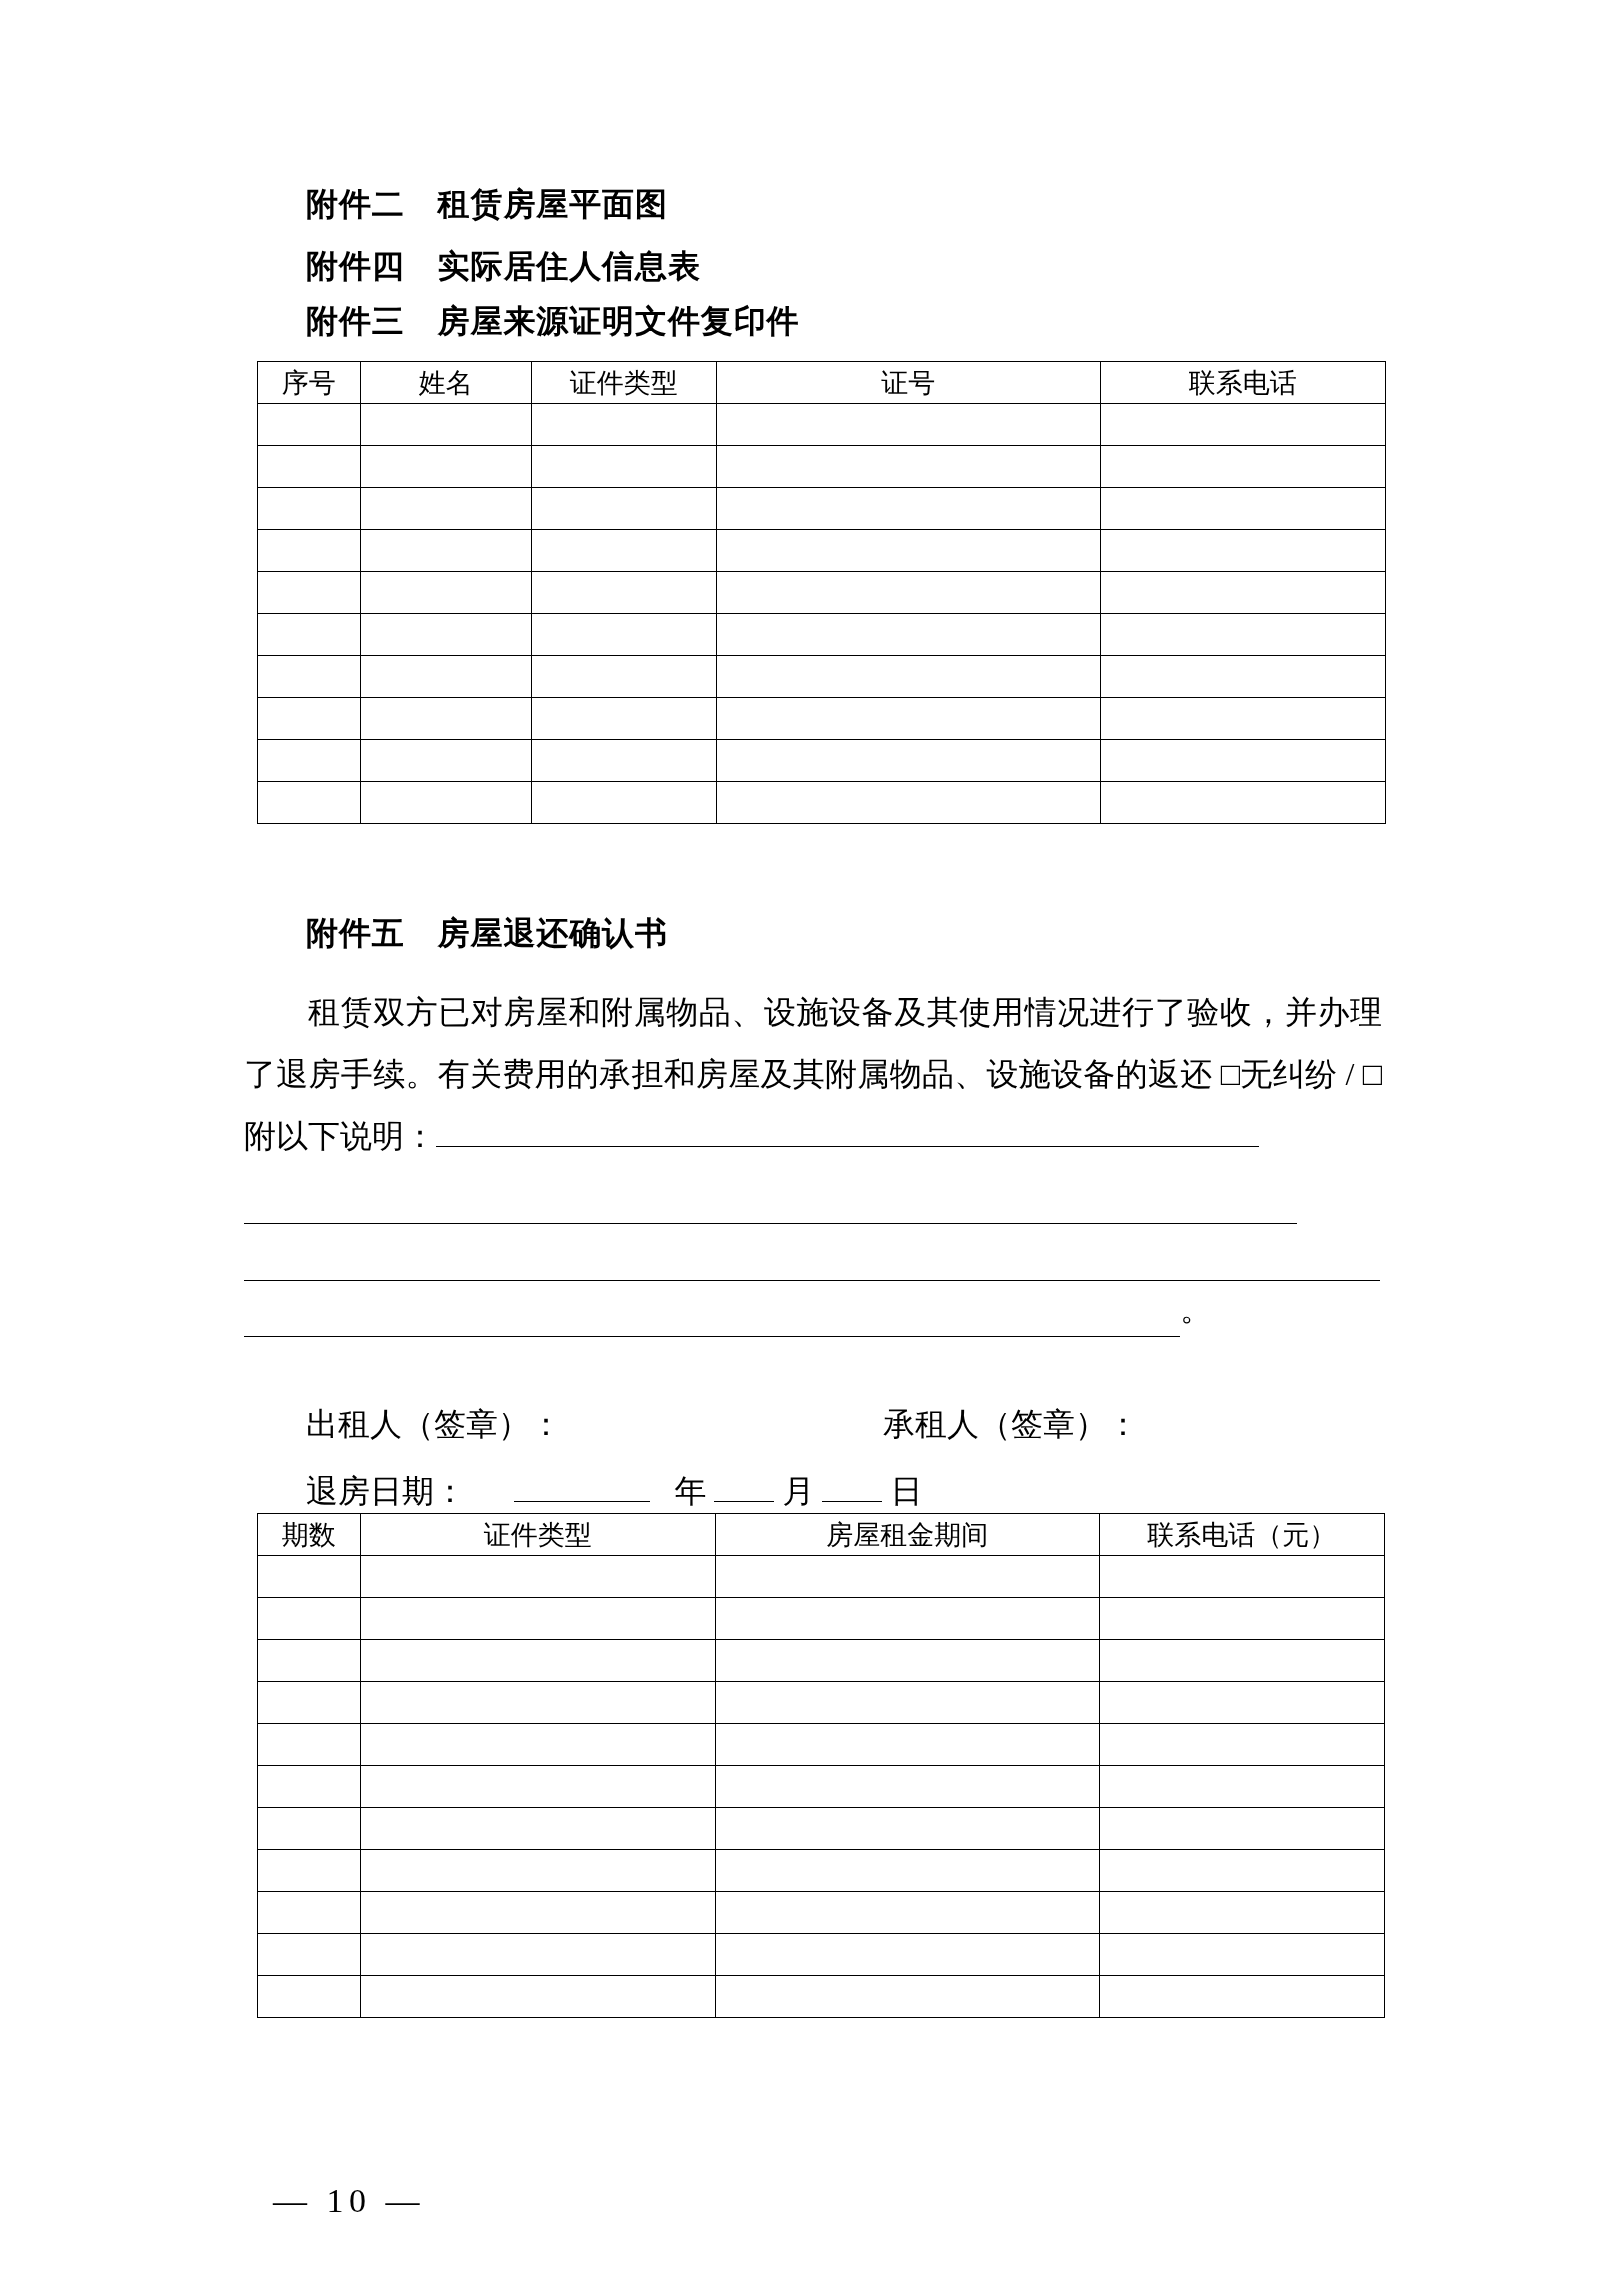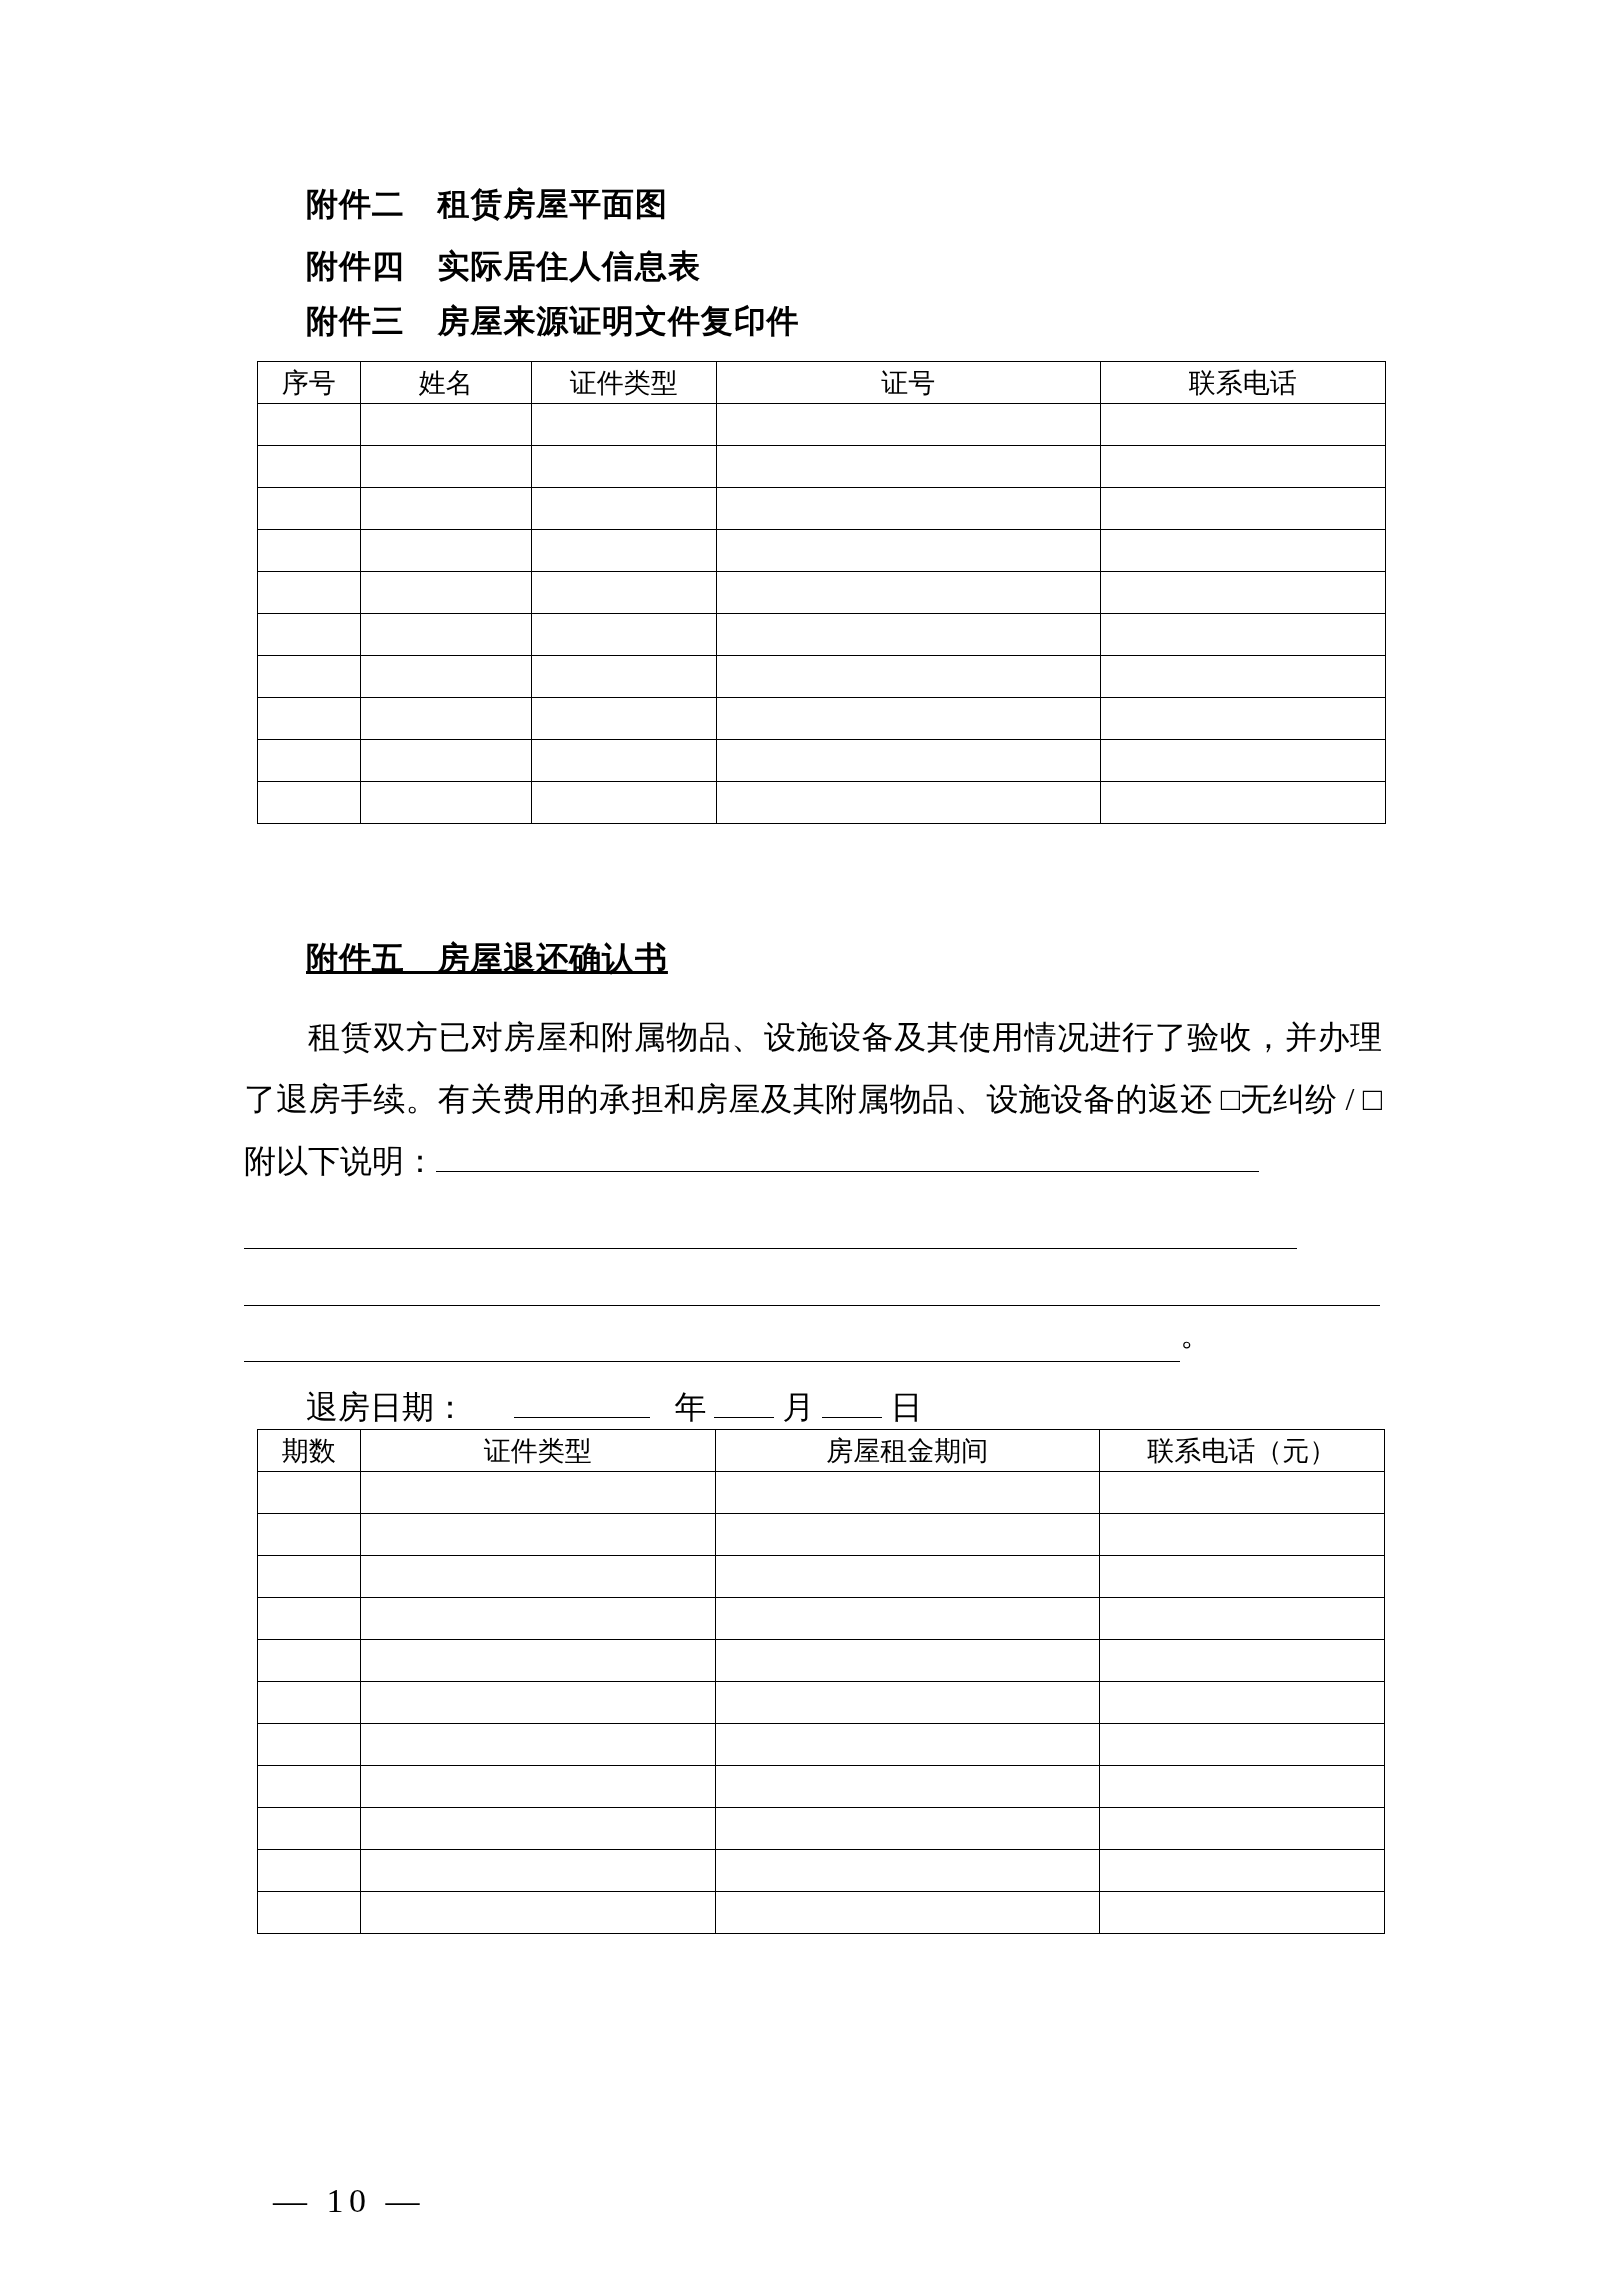--- a/index.html
+++ b/index.html
@@ -26,22 +26,21 @@
     font-size: 32px;
     font-weight: bold;
     line-height: 44px;
     margin: 0 0 18px 62px;
     letter-spacing: 0.9px;
   }
   .att-heading.tight {
     margin-bottom: 11px;
   }
   .att-heading.sect5 {
-    margin-top: 112px;
-    text-decoration: underline;
+    margin-top: 87px;
   }
   .att-heading.sect6 {
     margin-top: 69px;
   }
   table.doc-table {
     border-collapse: collapse;
     width: 1127px;
     margin-left: 12.7px;
     table-layout: fixed;
   }
@@ -221,20 +220,24 @@
 
   <p class="para"><span>租赁双方已对房屋和附属物品、设施设备及其使用情况进行了验收，并办理了退房手续。有关费用的承担和房屋及其附属物品、设施设备的返还  □无纠纷 / □附以下说明：</span><span class="blank-inline"></span></p>
 
   <div class="blank-line l2"></div>
   <div class="blank-line l3"></div>
   <div class="blank-line-last">
     <span class="seg"></span>
     <span>。</span>
   </div>
 
+  <div class="sig-row">
+    <span class="sig-left">出租人（签章）：</span>
+    <span>承租人（签章）：</span>
+  </div>
 
   <div class="date-row">
     <span>退房日期：</span>
     <span class="blank-short wide"></span>
     <span>年</span>
     <span class="blank-short small"></span>
     <span>月</span>
     <span class="blank-short small"></span>
     <span>日</span>
   </div>

